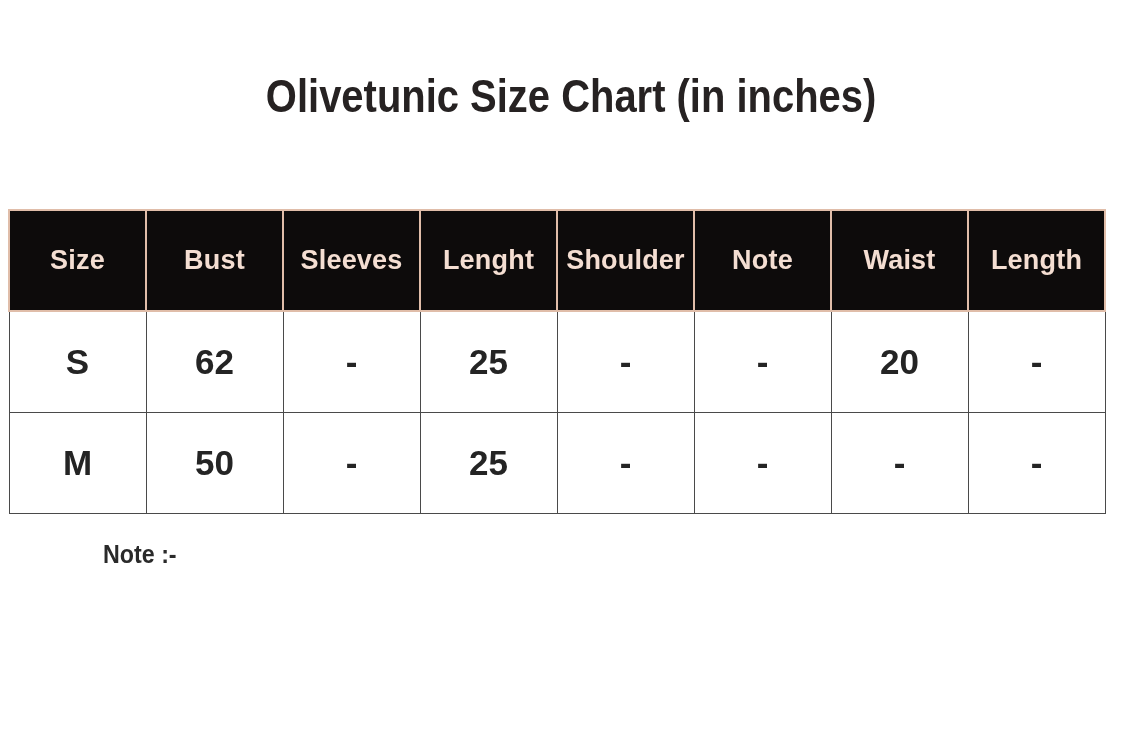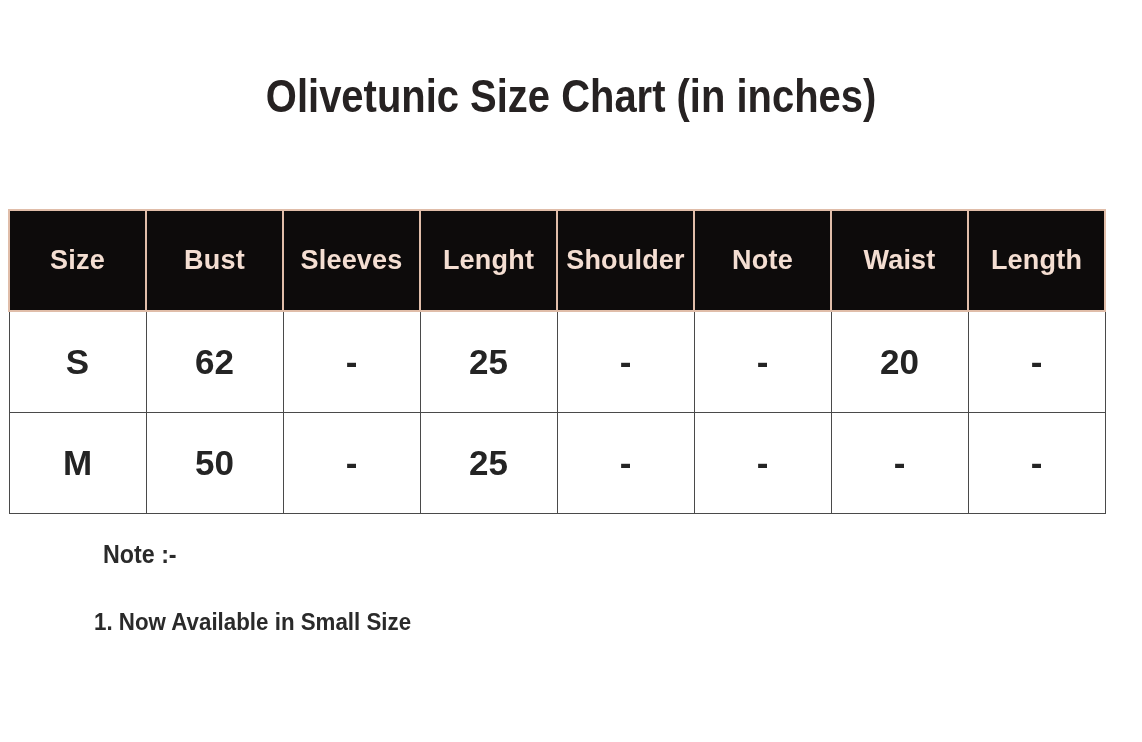--- a/index.html
+++ b/index.html
@@ -57,20 +57,21 @@
     font-size: 35px;
     font-weight: 600;
     text-align: center;
     vertical-align: middle;
   }
   .notes {
     position: absolute;
     left: 94px;
     top: 540px;
     color: #2a2a2a;
+    text-align: right;
   }
   .note-heading {
     font-size: 25px;
     font-weight: bold;
     margin-left: 9px;
     margin-bottom: 37px;
   }
   .note-item {
     font-size: 24px;
     font-weight: bold;
@@ -121,18 +122,15 @@
         <td>-</td>
         <td>-</td>
       </tr>
     </tbody>
   </table>
 
   <div class="notes">
     <div class="note-heading">
       <span class="cl">Note :-</span>
     </div>
-    <div class="note-item">
-      <span class="cl">1. Now Available in Small Size</span>
-    </div>
   </div>
 
 </div>
 
 </body></html>

